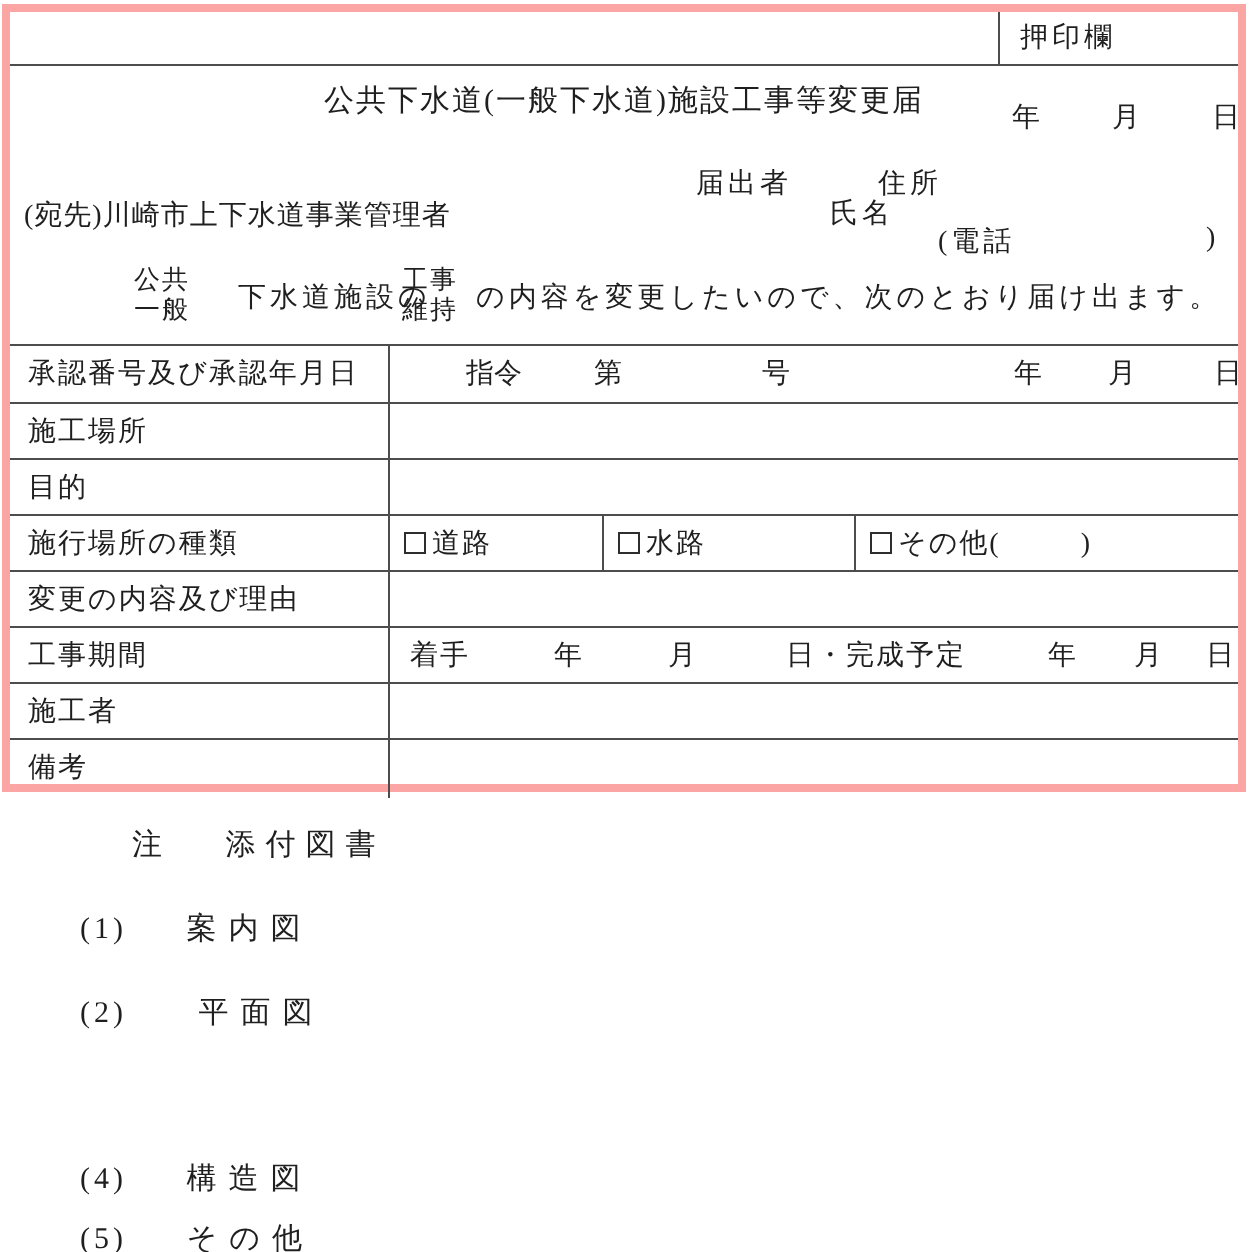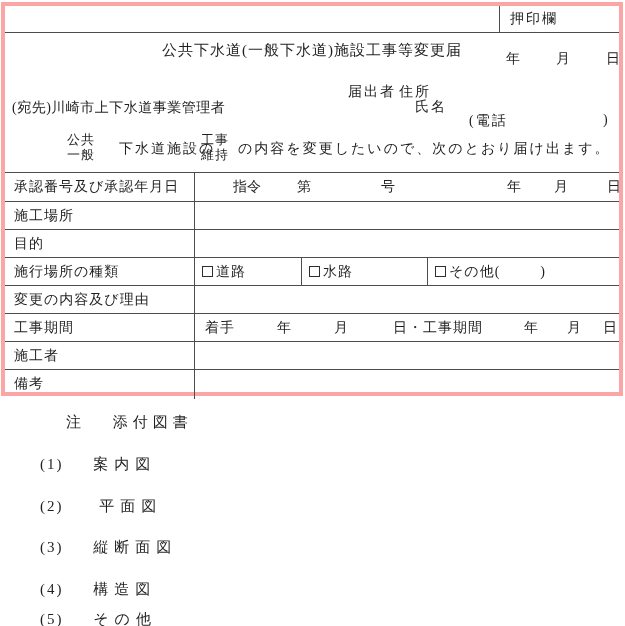--- a/index.html
+++ b/index.html
@@ -54,21 +54,21 @@
     <div class="intro">
       <div class="title">公共下水道(一般下水道)施設工事等変更届</div>
 
       <span class="abs" style="left:501px; top:17px;">年</span>
       <span class="abs" style="left:551px; top:17px;">月</span>
       <span class="abs" style="left:601px; top:17px;">日</span>
 
       <span class="abs" style="left:7px; top:34px; letter-spacing:0.5px;margin-top:32px;">(宛先)川崎市上下水道事業管理者</span>
 
       <span class="abs" style="left:343px; top:50px; letter-spacing:2px;">届出者</span>
-      <span class="abs" style="left:394px; top:50px; letter-spacing:2px;">住所</span>
+      <span class="abs" style="left:434px; top:50px; letter-spacing:2px;">住所</span>
       <span class="abs" style="left:410px; top:65px; letter-spacing:2px;">氏名</span>
       <span class="abs" style="left:464px; top:79px; letter-spacing:2px;">(電話</span>
       <span class="abs" style="left:598px; top:79px;">)</span>
 
       <span class="abs stack" style="left:62px; top:99px;"><span>公共</span><br><span>一般</span></span>
       <span class="abs" style="left:114px; top:107px; letter-spacing:2px;">下水道施設の</span>
       <span class="abs stack" style="left:196px; top:99px;"><span>工事</span><br><span>維持</span></span>
       <span class="abs stmt" style="left:233px; top:107px;">の内容を変更したいので、次のとおり届け出ます。</span>
     </div>
 
@@ -111,21 +111,21 @@
       <div class="label-cell">変更の内容及び理由</div>
       <div class="value-cell"></div>
     </div>
 
     <div class="trow">
       <div class="label-cell">工事期間</div>
       <div class="value-cell">
         <span class="abs" style="left:10px; top:5px; letter-spacing:1px;">着手</span>
         <span class="abs" style="left:82px; top:5px;">年</span>
         <span class="abs" style="left:139px; top:5px;">月</span>
-        <span class="abs" style="left:198px; top:5px; letter-spacing:1px;">日・工事期間</span>
+        <span class="abs" style="left:198px; top:5px; letter-spacing:1px;">日・完成予定</span>
         <span class="abs" style="left:329px; top:5px;">年</span>
         <span class="abs" style="left:372px; top:5px;">月</span>
         <span class="abs" style="left:408px; top:5px;">日</span>
       </div>
     </div>
 
     <div class="trow">
       <div class="label-cell">施工者</div>
       <div class="value-cell"></div>
     </div>
@@ -142,24 +142,20 @@
       <span class="sp5" style="margin-left:28px;">添付図書</span>
     </div>
     <div class="note-line" style="left:40px; top:59px;">
       <span class="note-no">(1)</span>
       <span class="note-label" style="margin-left:26px;">案内図</span>
     </div>
     <div class="note-line" style="left:40px; top:101px;">
       <span class="note-no">(2)</span>
       <span class="note-label" style="margin-left:32px;">平面図</span>
     </div>
-    <div class="note-line" style="left:40px; top:142px;">
-      <span class="note-no">(3)</span>
-      <span class="note-label" style="margin-left:26px;">縦断面図</span>
-    </div>
     <div class="note-line" style="left:40px; top:184px;">
       <span class="note-no">(4)</span>
       <span class="note-label" style="margin-left:26px;">構造図</span>
     </div>
     <div class="note-line" style="left:40px; top:214px;">
       <span class="note-no">(5)</span>
       <span class="note-label" style="margin-left:26px;">その他</span>
     </div>
   </div>
 </div>

